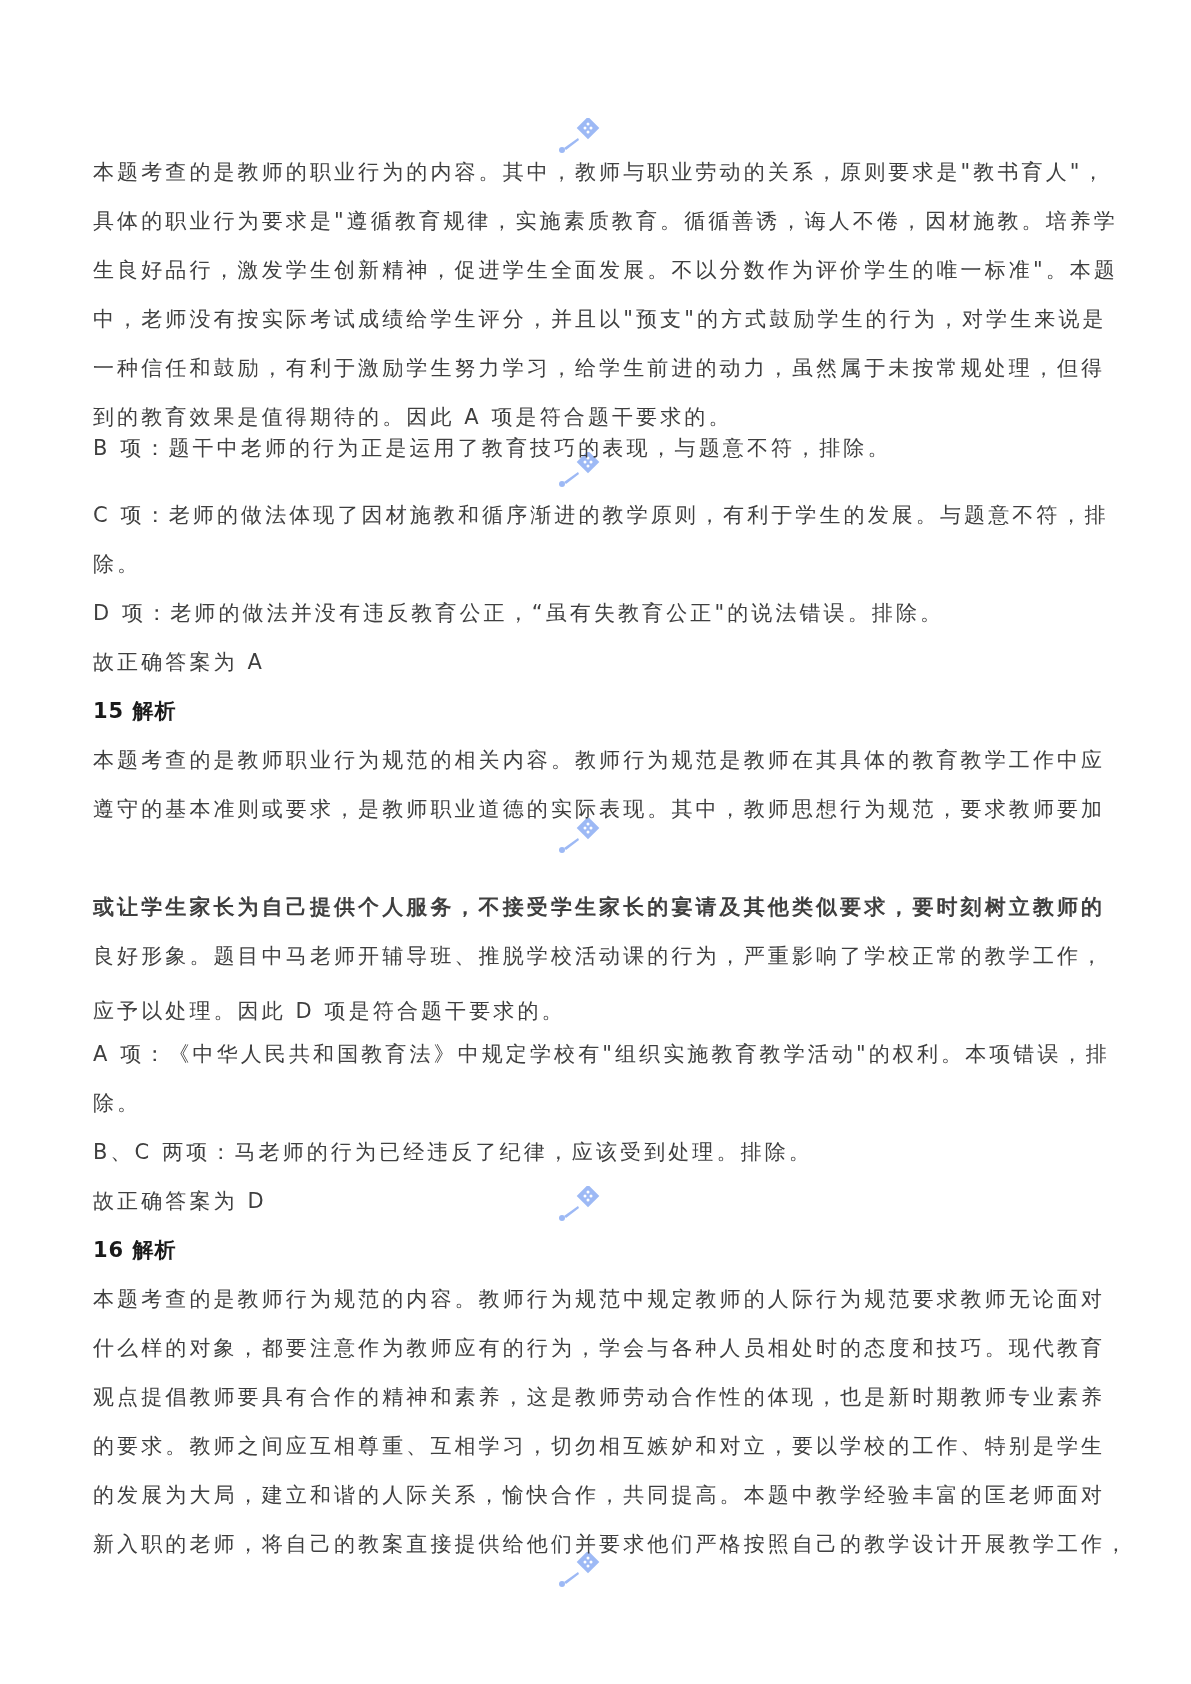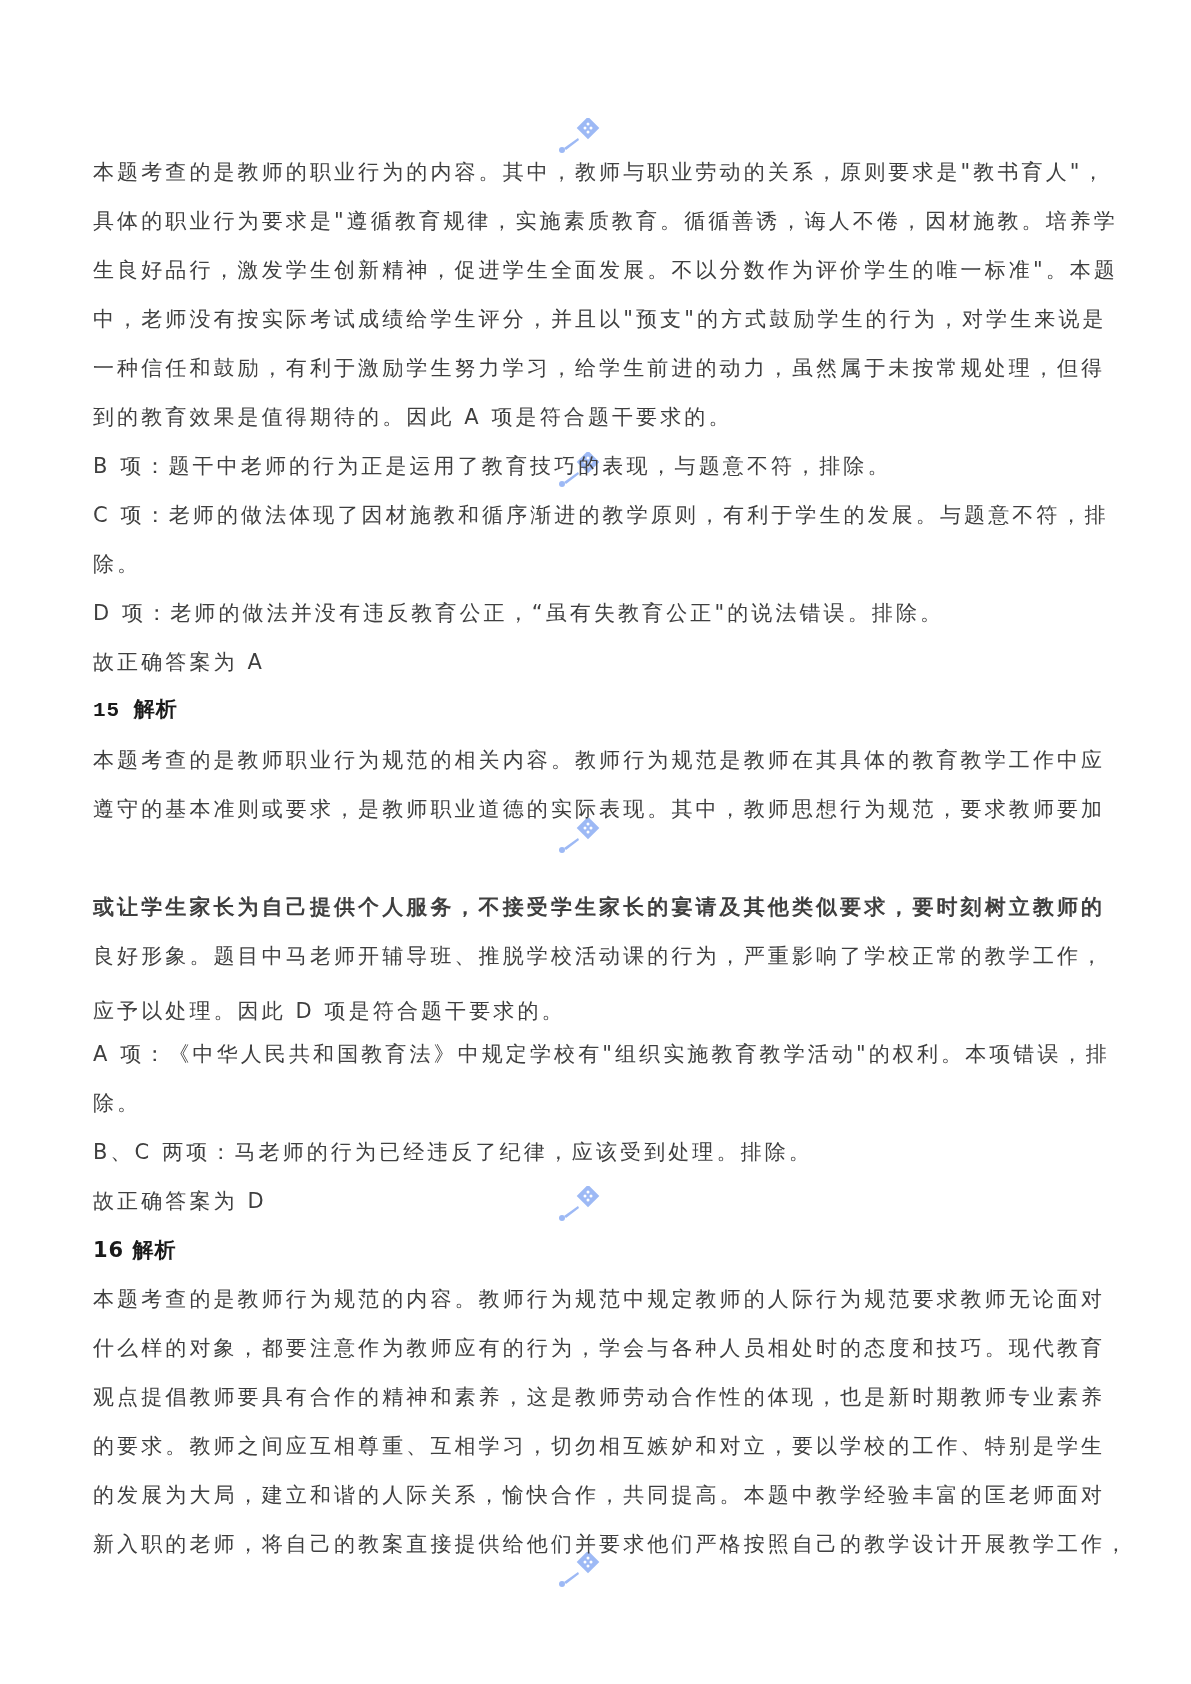--- a/index.html
+++ b/index.html
@@ -94,27 +94,27 @@
         </g>
       </svg>
   </div>
 
   <div class="line justify" style="top:157px;">本题考查的是教师的职业行为的内容。其中，教师与职业劳动的关系，原则要求是"教书育人"，</div>
   <div class="line justify" style="top:206px;">具体的职业行为要求是"遵循教育规律，实施素质教育。循循善诱，诲人不倦，因材施教。培养学</div>
   <div class="line justify" style="top:255px;">生良好品行，激发学生创新精神，促进学生全面发展。不以分数作为评价学生的唯一标准"。本题</div>
   <div class="line justify" style="top:304px;">中，老师没有按实际考试成绩给学生评分，并且以"预支"的方式鼓励学生的行为，对学生来说是</div>
   <div class="line justify" style="top:353px;">一种信任和鼓励，有利于激励学生努力学习，给学生前进的动力，虽然属于未按常规处理，但得</div>
   <div class="line" style="top:402px;">到的教育效果是值得期待的。因此 A 项是符合题干要求的。</div>
-  <div class="line" style="top:451px;">B 项：题干中老师的行为正是运用了教育技巧的表现，与题意不符，排除。</div>
+  <div class="line" style="top:433px;">B 项：题干中老师的行为正是运用了教育技巧的表现，与题意不符，排除。</div>
   <div class="line justify" style="top:500px;">C 项：老师的做法体现了因材施教和循序渐进的教学原则，有利于学生的发展。与题意不符，排</div>
   <div class="line" style="top:549px;">除。</div>
   <div class="line" style="top:598px;">D 项：老师的做法并没有违反教育公正，“虽有失教育公正"的说法错误。排除。</div>
   <div class="line" style="top:647px;">故正确答案为 A</div>
 
-  <div class="heading" style="top:696px;font-family:Liberation Mono, monospace;">15 解析</div>
+  <div class="heading" style="top:696px;">15 解析</div>
   <div class="line justify" style="top:745px;">本题考查的是教师职业行为规范的相关内容。教师行为规范是教师在其具体的教育教学工作中应</div>
   <div class="line justify" style="top:794px;">遵守的基本准则或要求，是教师职业道德的实际表现。其中，教师思想行为规范，要求教师要加</div>
   <div class="line justify" style="top:892px;font-weight:bold;">或让学生家长为自己提供个人服务，不接受学生家长的宴请及其他类似要求，要时刻树立教师的</div>
   <div class="line justify" style="top:941px;">良好形象。题目中马老师开辅导班、推脱学校活动课的行为，严重影响了学校正常的教学工作，</div>
   <div class="line" style="top:996px;">应予以处理。因此 D 项是符合题干要求的。</div>
   <div class="line justify" style="top:1039px;">A 项：《中华人民共和国教育法》中规定学校有"组织实施教育教学活动"的权利。本项错误，排</div>
   <div class="line" style="top:1088px;">除。</div>
   <div class="line" style="top:1137px;">B、C 两项：马老师的行为已经违反了纪律，应该受到处理。排除。</div>
   <div class="line" style="top:1186px;">故正确答案为 D</div>
 

